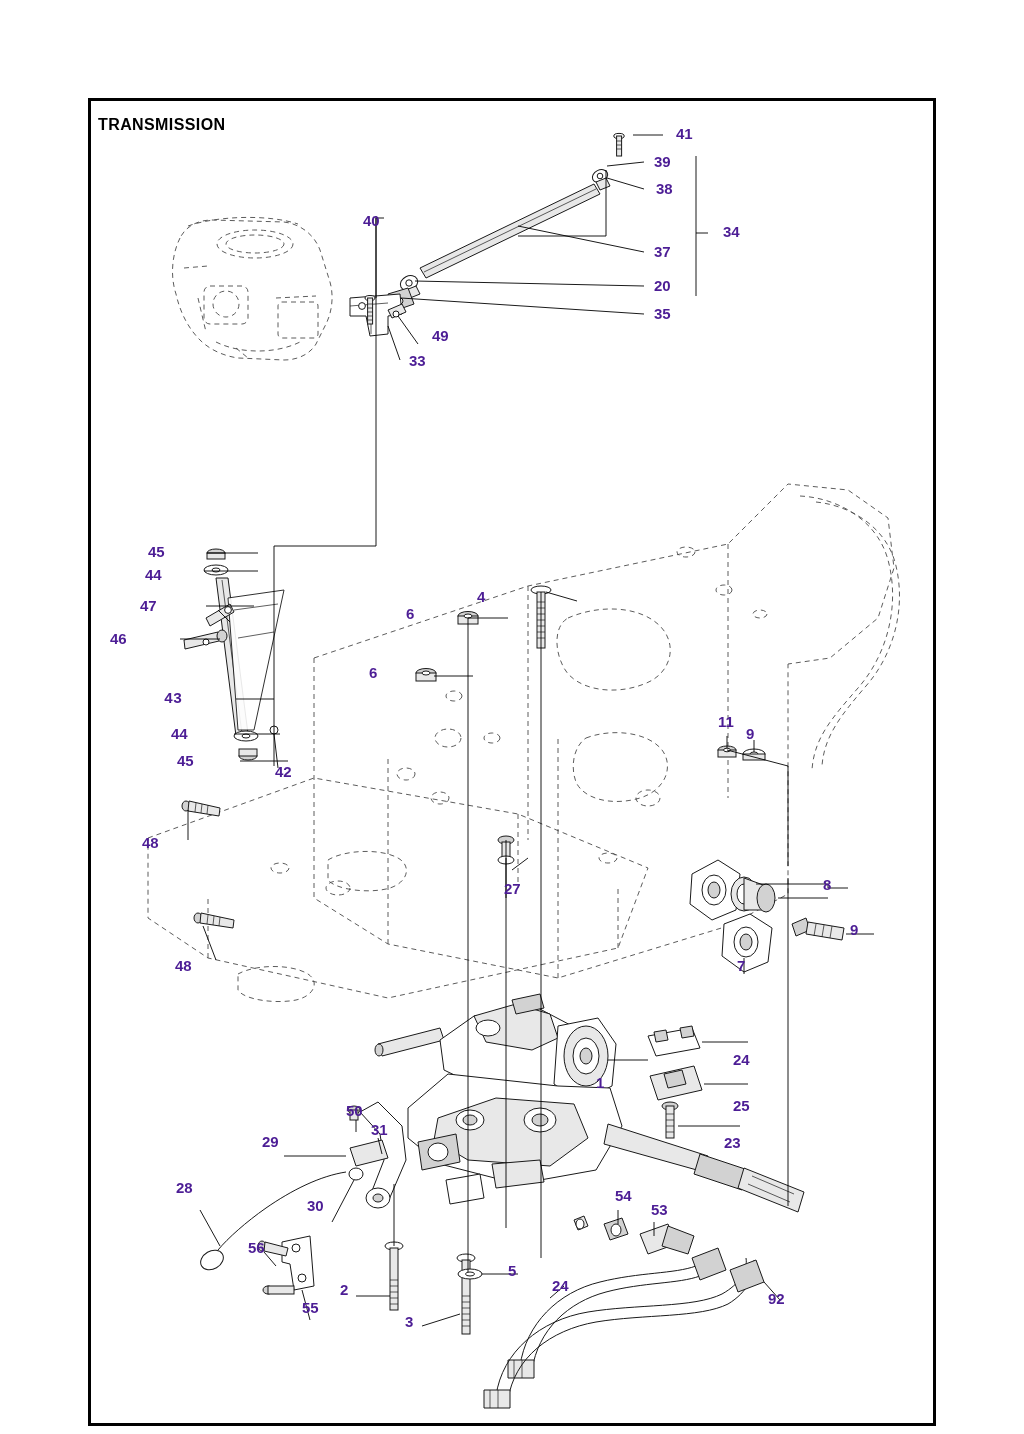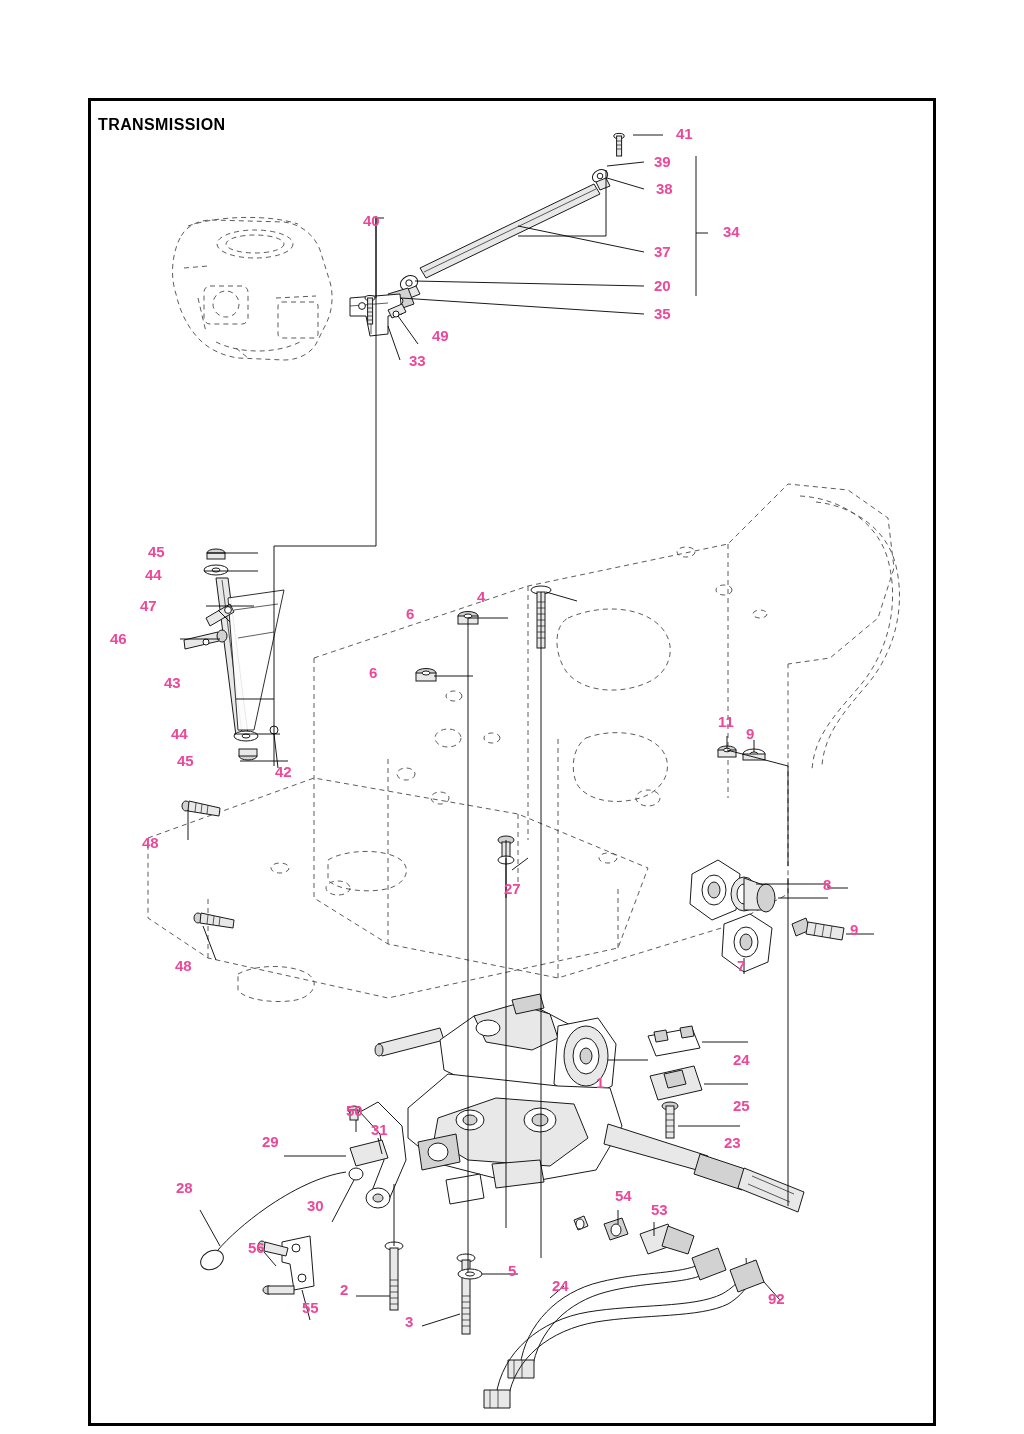--- a/index.html
+++ b/index.html
@@ -48,21 +48,21 @@
     position: absolute;
     left: 88px;
     top: 54px;
     width: 848px;
     height: 1328px;
   }
   .callout {
     position: absolute;
     font-size: 15px;
     font-weight: bold;
-    color: #ec4899;
+    color: #4c1d95;
     font-family: "Liberation Sans", sans-serif;
     white-space: nowrap;
     line-height: 1;
   }
 </style>
 </head>
 <body>
 
 <div id="page">
 
@@ -462,21 +462,21 @@
   <div class="callout" style="left:654px; top:200px;">37</div>
   <div class="callout" style="left:654px; top:234px;">20</div>
   <div class="callout" style="left:654px; top:262px;">35</div>
   <div class="callout" style="left:432px; top:284px;">49</div>
   <div class="callout" style="left:409px; top:309px;">33</div>
 
   <div class="callout" style="left:148px; top:500px;">45</div>
   <div class="callout" style="left:145px; top:523px;">44</div>
   <div class="callout" style="left:140px; top:554px;">47</div>
   <div class="callout" style="left:110px; top:587px;">46</div>
-  <div class="callout" style="left:164px; top:631px;">43</div>
+  <div class="callout" style="left:164px; top:648px;font-family:Liberation Mono, monospace;">43</div>
   <div class="callout" style="left:171px; top:682px;">44</div>
   <div class="callout" style="left:177px; top:709px;">45</div>
   <div class="callout" style="left:275px; top:720px;">42</div>
 
   <div class="callout" style="left:406px; top:562px;">6</div>
   <div class="callout" style="left:369px; top:621px;">6</div>
   <div class="callout" style="left:477px; top:545px;">4</div>
   <div class="callout" style="left:718px; top:670px;">11</div>
   <div class="callout" style="left:746px; top:682px;">9</div>
   <div class="callout" style="left:142px; top:791px;">48</div>

